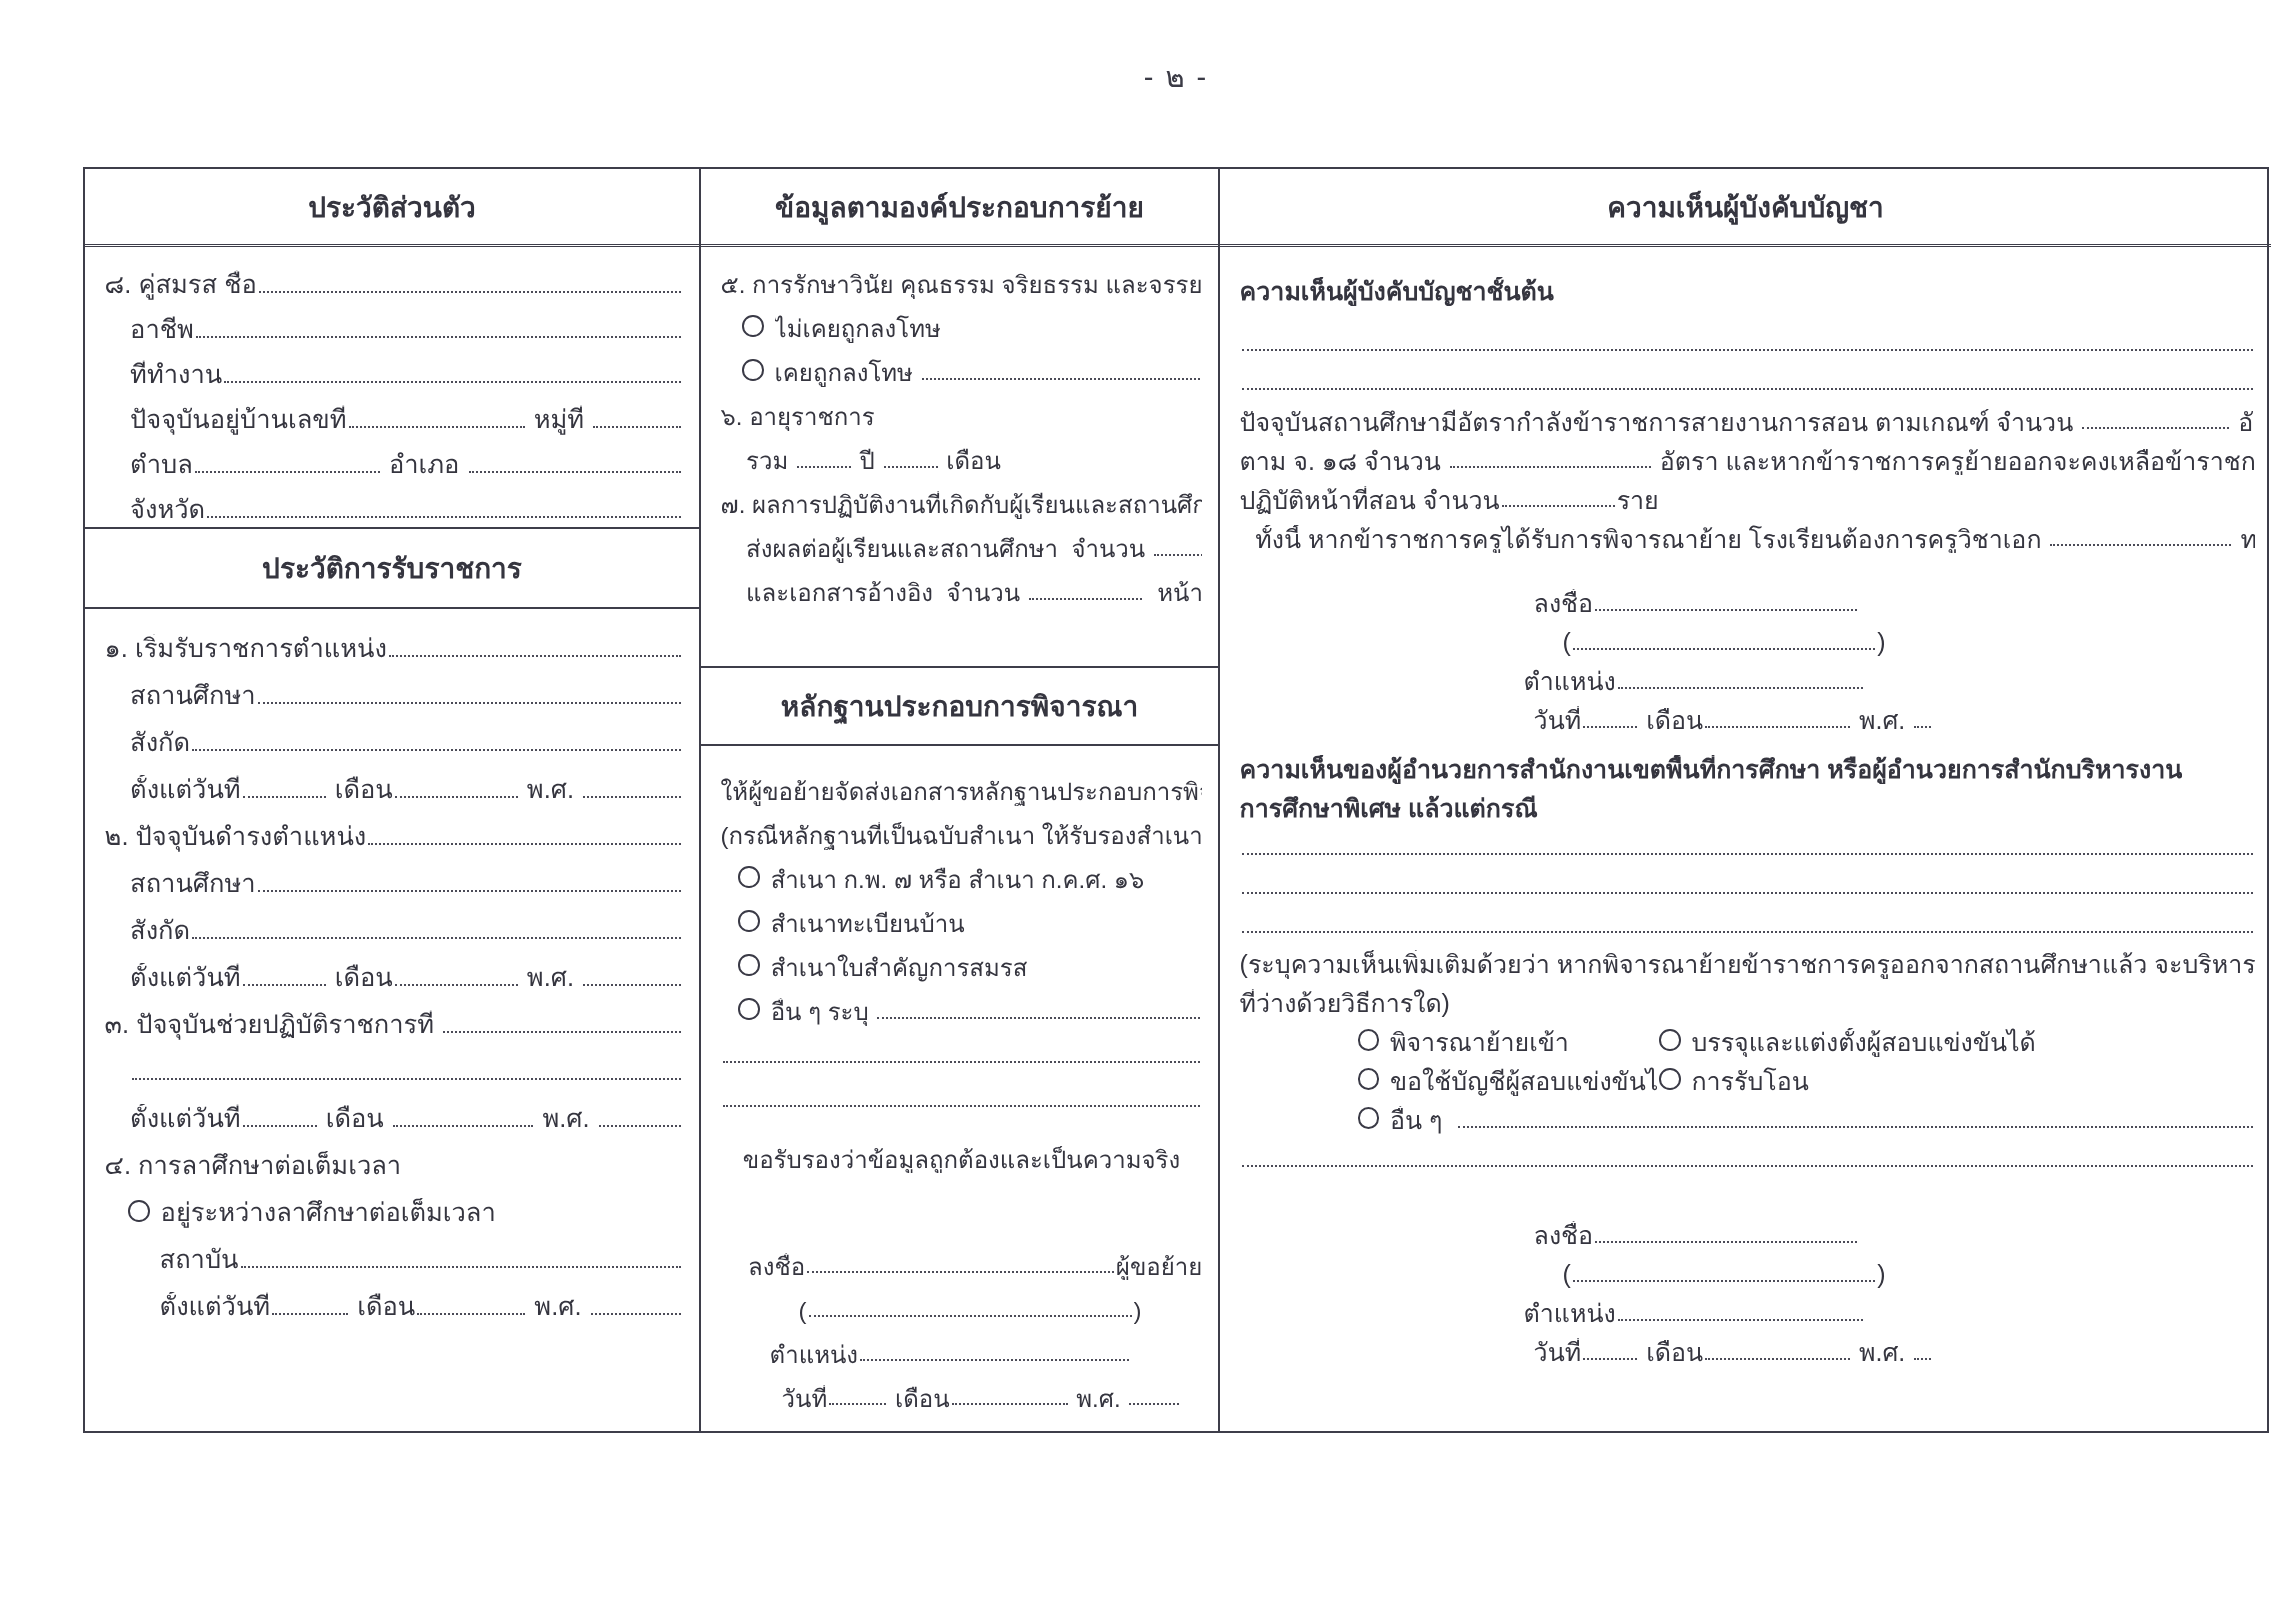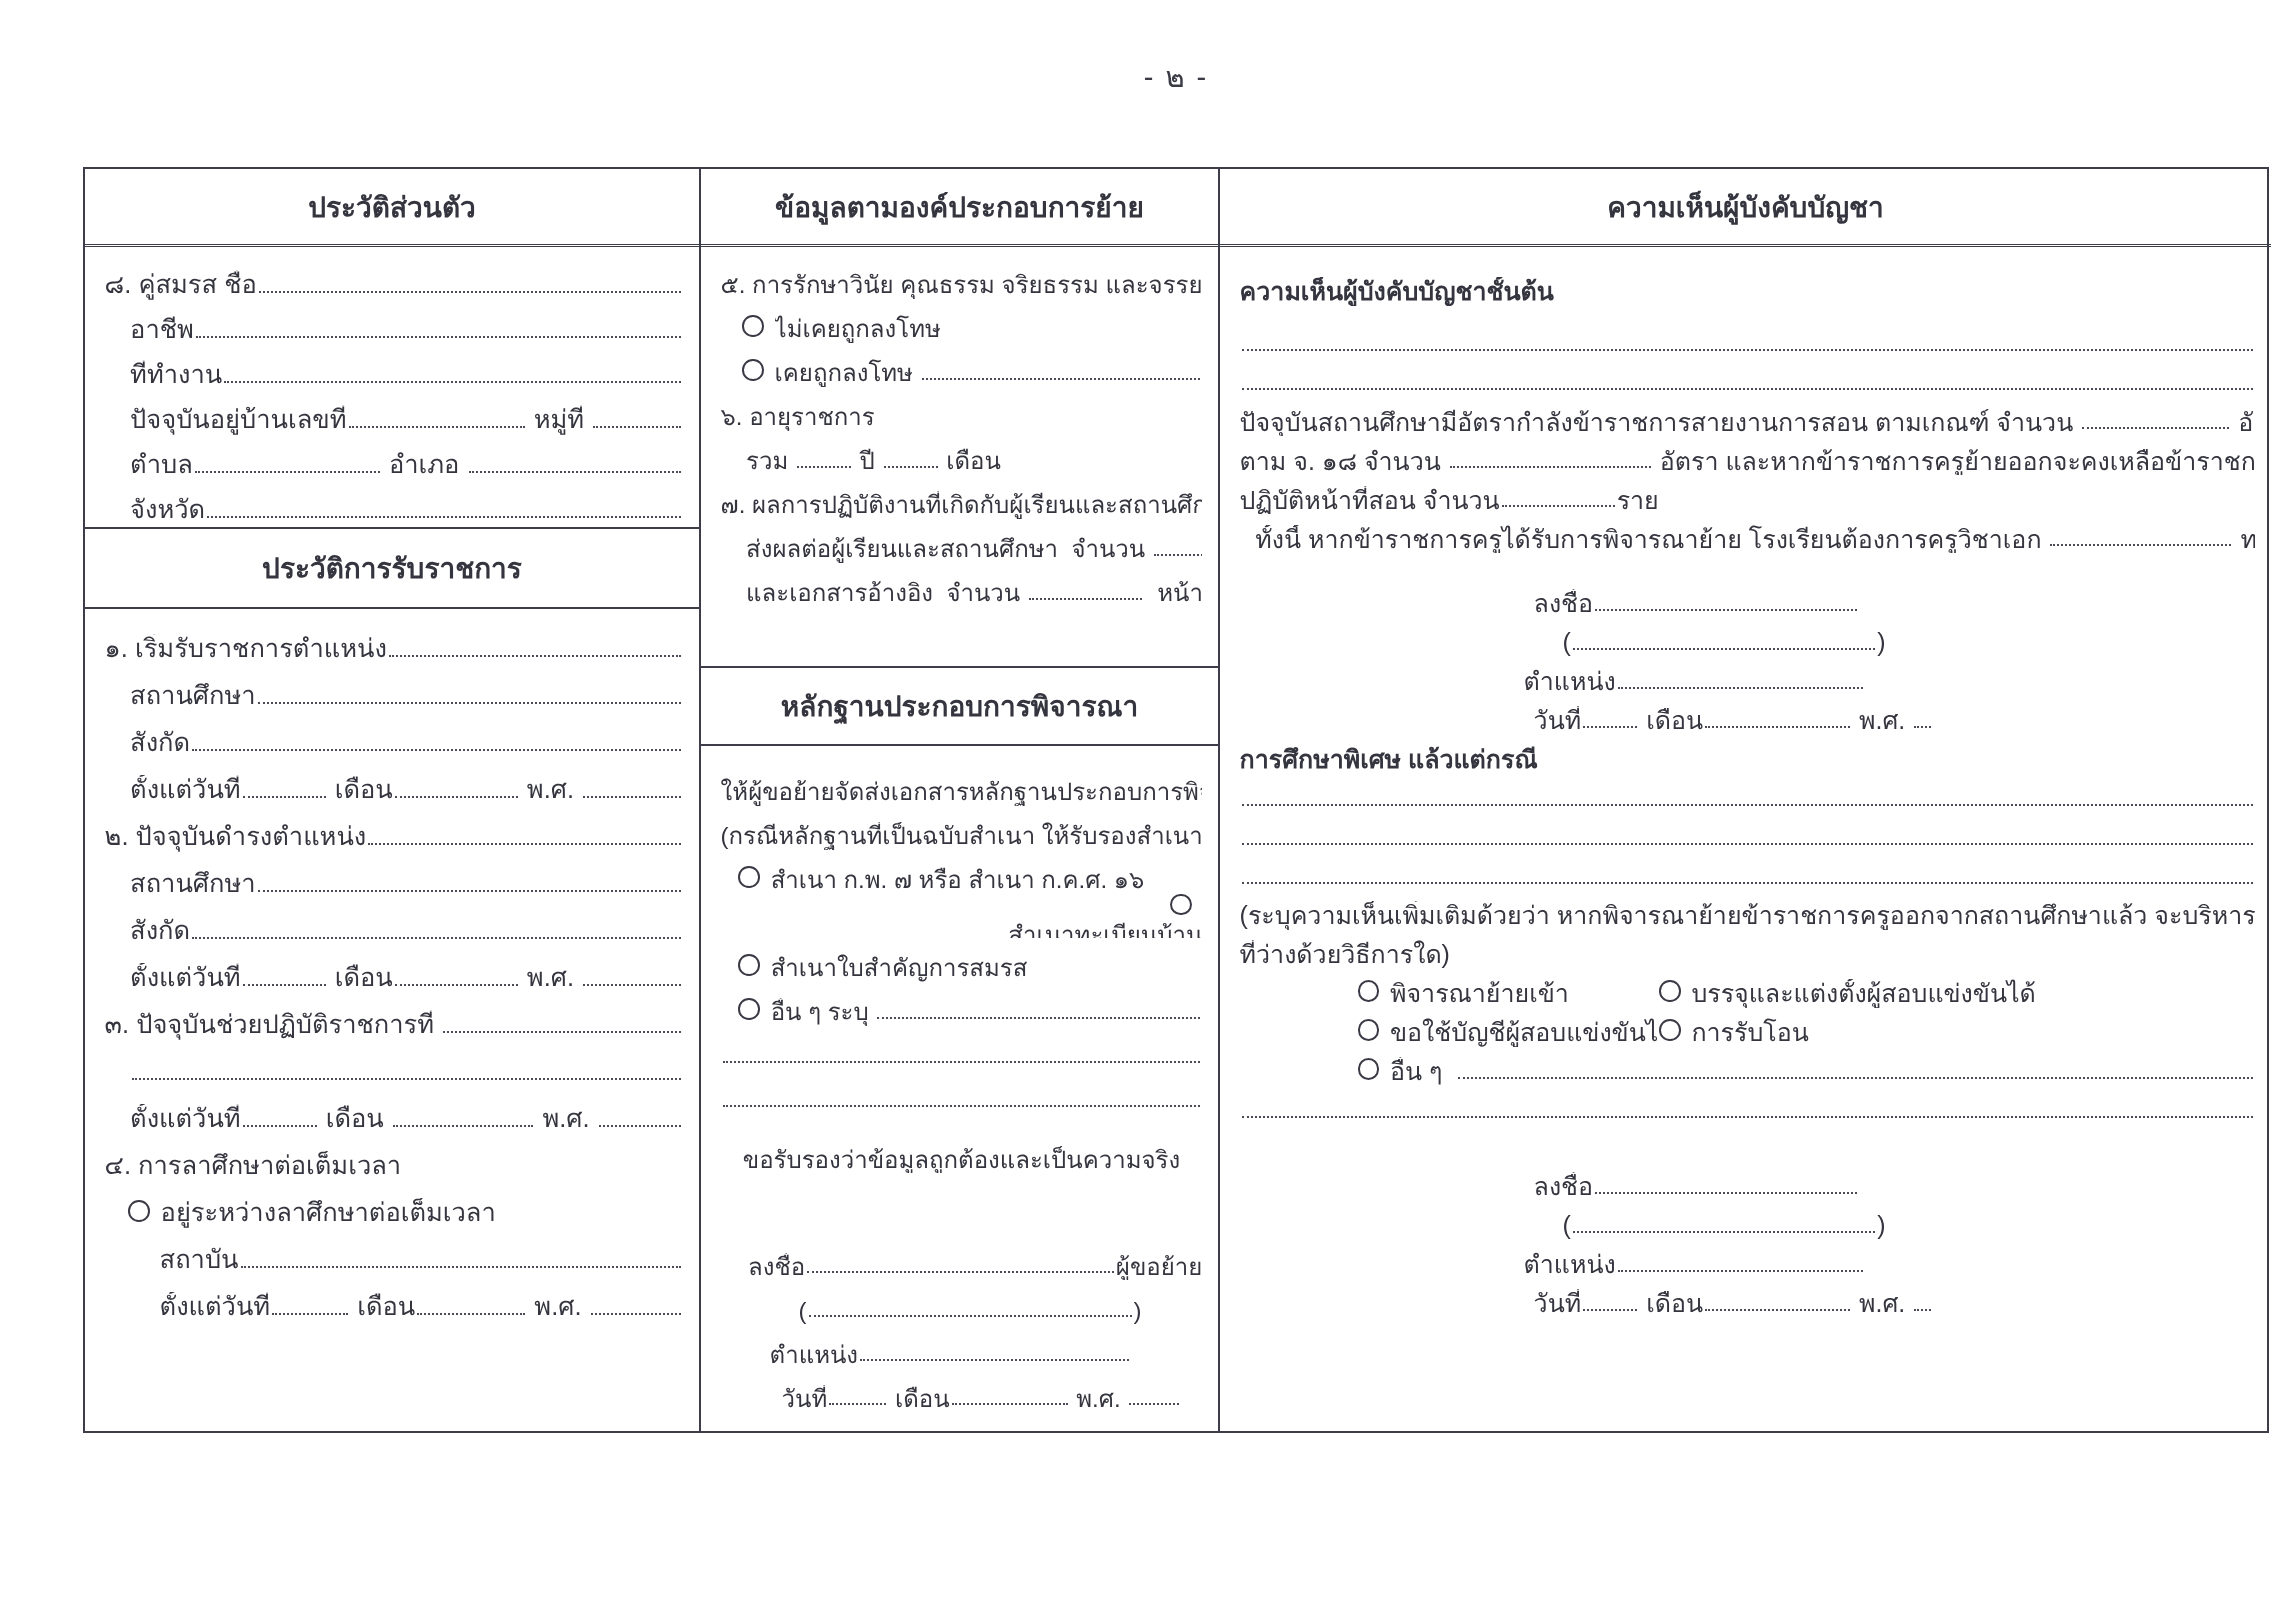--- a/index.html
+++ b/index.html
@@ -220,21 +220,21 @@
         <div class="line" style="height: 44px; margin-top: 7.8px;">
           <span class="t">ให้ผู้ขอย้ายจัดส่งเอกสารหลักฐานประกอบการพิจารณา ดังนี้</span>
         </div>
         <div class="line" style="height: 44px;">
           <span class="t">(กรณีหลักฐานที่เป็นฉบับสำเนา ให้รับรองสำเนาทุกฉบับ)</span>
         </div>
         <div class="line" style="height: 44px; padding-left: 15.7px;">
           <span class="radio"></span>
           <span class="t">สำเนา ก.พ. ๗ หรือ สำเนา ก.ค.ศ. ๑๖</span>
         </div>
-        <div class="line" style="height: 44px; padding-left: 15.7px; flex-direction: column;">
+        <div class="line" style="height: 44px; padding-left: 15.7px;">
           <span class="radio"></span>
           <span class="t">สำเนาทะเบียนบ้าน</span>
         </div>
         <div class="line" style="height: 44px; padding-left: 15.7px;">
           <span class="radio"></span>
           <span class="t">สำเนาใบสำคัญการสมรส</span>
         </div>
         <div class="line" style="height: 44px; padding-left: 15.7px;">
           <span class="radio"></span>
           <span class="t">อื่น ๆ ระบุ </span>
@@ -320,20 +320,23 @@
           <span class="dots" style="flex-grow: 1;"></span>
         </div>
         <div class="line" style="height: 39px; padding-left: 294px; width: 397px;">
           <span class="t">วันที่</span>
           <span class="dots dw" style="width: 54px;"></span>
           <span class="t"> เดือน</span>
           <span class="dots dw" style="width: 145px;"></span>
           <span class="t"> พ.ศ. </span>
           <span class="dots dw" style="width: 88px;"></span>
         </div>
+        <div class="line bold" style="height: 39px; margin-top: 9.8px;">
+          <span class="t">ความเห็นของผู้อำนวยการสำนักงานเขตพื้นที่การศึกษา หรือผู้อำนวยการสำนักบริหารงาน</span>
+        </div>
         <div class="line bold" style="height: 39px;">
           <span class="t">การศึกษาพิเศษ แล้วแต่กรณี</span>
         </div>
         <div class="line" style="height: 39px;">
           <span class="dots" style="flex-grow: 1;"></span>
         </div>
         <div class="line" style="height: 39px;">
           <span class="dots" style="flex-grow: 1;"></span>
         </div>
         <div class="line" style="height: 39px;">

